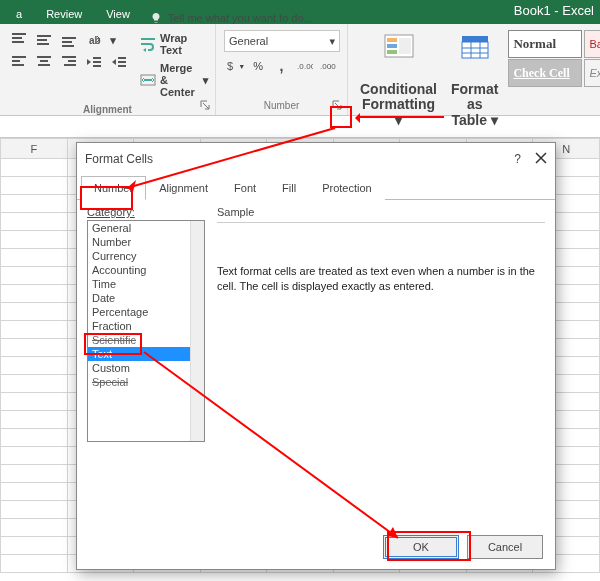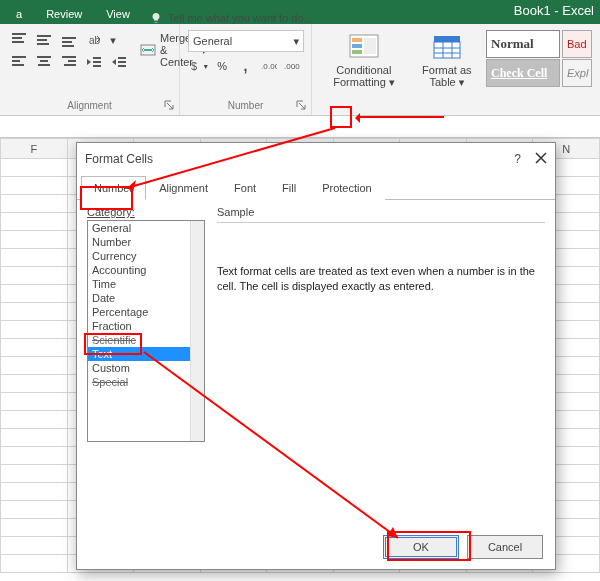--- a/index.html
+++ b/index.html
@@ -27,21 +27,21 @@
   .launcher { position: absolute; right: 3px; bottom: 3px; width: 14px; height: 14px; display:flex; align-items:center; justify-content:center; border: 1px solid transparent;}
 
   
   .num-fmt { width: 116px; height: 22px; border: 1px solid #c7c7c7; background: #fff; display:flex; align-items:center; padding: 0 4px; justify-content: space-between; font-size: 11px;}
   .num-btns { display:flex; gap: 2px; margin-top: 4px;}
   .num-btn { width: 24px; height: 20px; display:flex; align-items:center; justify-content:center; border:1px solid transparent;}
 
   .num-launcher-box { position:absolute; left:330px; top:106px; width:22px; height:22px; border: 2px solid #ff0000; pointer-events:none; }
 
   
-  .big-btn { display:flex; flex-direction:column; align-items:center; gap:0; padding: 0 4px; font-size: 11px; text-align: center; line-height: 1.1;}
+  .big-btn { display:flex; flex-direction:column; align-items:center; gap:18px; padding: 0 4px; font-size: 14px; text-align: center; line-height: 1.1; font-weight: bold;}
   .big-btn .bigico { width: 34px; height: 34px; display:flex; align-items:center; justify-content:center;}
 
   
   .styles-gallery { display:flex; flex-direction:column; gap:1px; }
   .style-cell { width: 74px; height: 28px; border: 1px solid #aaa; display:flex; align-items:center; padding: 0 4px; font-size: 11px;}
   .style-normal { background:#fff; border:1px solid #888; font-family: "Times New Roman", serif; font-size: 13px; font-weight: bold;}
   .style-check { background:#c0c0c0; color:#fff; font-family:"Times New Roman",serif; font-weight:bold; font-size:12px; text-decoration: underline;}
   .style-bad { background:#fdecec; color:#b12121; }
   .style-expl { font-style: italic; color: #888; }
 
@@ -95,21 +95,21 @@
     <svg viewBox="0 0 24 24">
         <path d="M9 21h6v-1H9v1zm3-19C8 2 5 5 5 9c0 2.4 1.2 4.5 3 5.7V17h8v-2.3c1.8-1.2 3-3.3 3-5.7 0-4-3-7-7-7z"></path>
       </svg>
     <span>Tell me what you want to do...</span>
   </div>
   <div class="ribbon-title">Book1 - Excel</div>
 </div>
 
 <div class="ribbon">
 
-  <div class="group" style="width:180px;">
+  <div class="group" style="width:216px;font-weight:bold;">
     <div class="group-body">
       <div class="align-col">
         <div class="btn-row">
           <div class="btn">
               <svg width="14" height="14" viewBox="0 0 14 14" fill="#555">
                 <rect y="0" width="14" height="2"></rect>
                 <rect y="4" width="10" height="2"></rect>
                 <rect y="8" width="12" height="2"></rect>
               </svg>
             </div>
@@ -169,20 +169,30 @@
               <svg width="14" height="14" viewBox="0 0 14 14" fill="#555">
                 <path d="M0 7 L4 4 L4 10 Z"></path>
                 <rect x="6" y="2" width="8" height="2"></rect>
                 <rect x="6" y="6" width="8" height="2"></rect>
                 <rect x="6" y="10" width="8" height="2"></rect>
               </svg>
             </div>
         </div>
       </div>
       <div class="align-col wrap-merge">
+        <div class="wbtn">
+          <span class="ico">
+              <svg width="16" height="16" viewBox="0 0 16 16">
+                <rect x="1" y="2" width="14" height="2" fill="#4a9"></rect>
+                <path d="M1 8 h9 a3 3 0 1 1 0 6 h-2" stroke="#4a9" fill="none" stroke-width="2"></path>
+                <path d="M6 12 l-3 2 l3 2" fill="#4a9"></path>
+              </svg>
+            </span>
+          <span>Wrap Text</span>
+        </div>
         <div class="wbtn">
           <span class="ico">
               <svg width="16" height="16" viewBox="0 0 16 16">
                 <rect x="1" y="3" width="14" height="10" fill="none" stroke="#888"></rect>
                 <path d="M4 8 h8" stroke="#4a9" stroke-width="2"></path>
                 <path d="M4 6 l-2 2 l2 2 M12 6 l2 2 l-2 2" stroke="#4a9" fill="none"></path>
               </svg>
             </span>
           <span>Merge &amp; Center</span>
           <span style="margin-left:4px;">▾</span>

